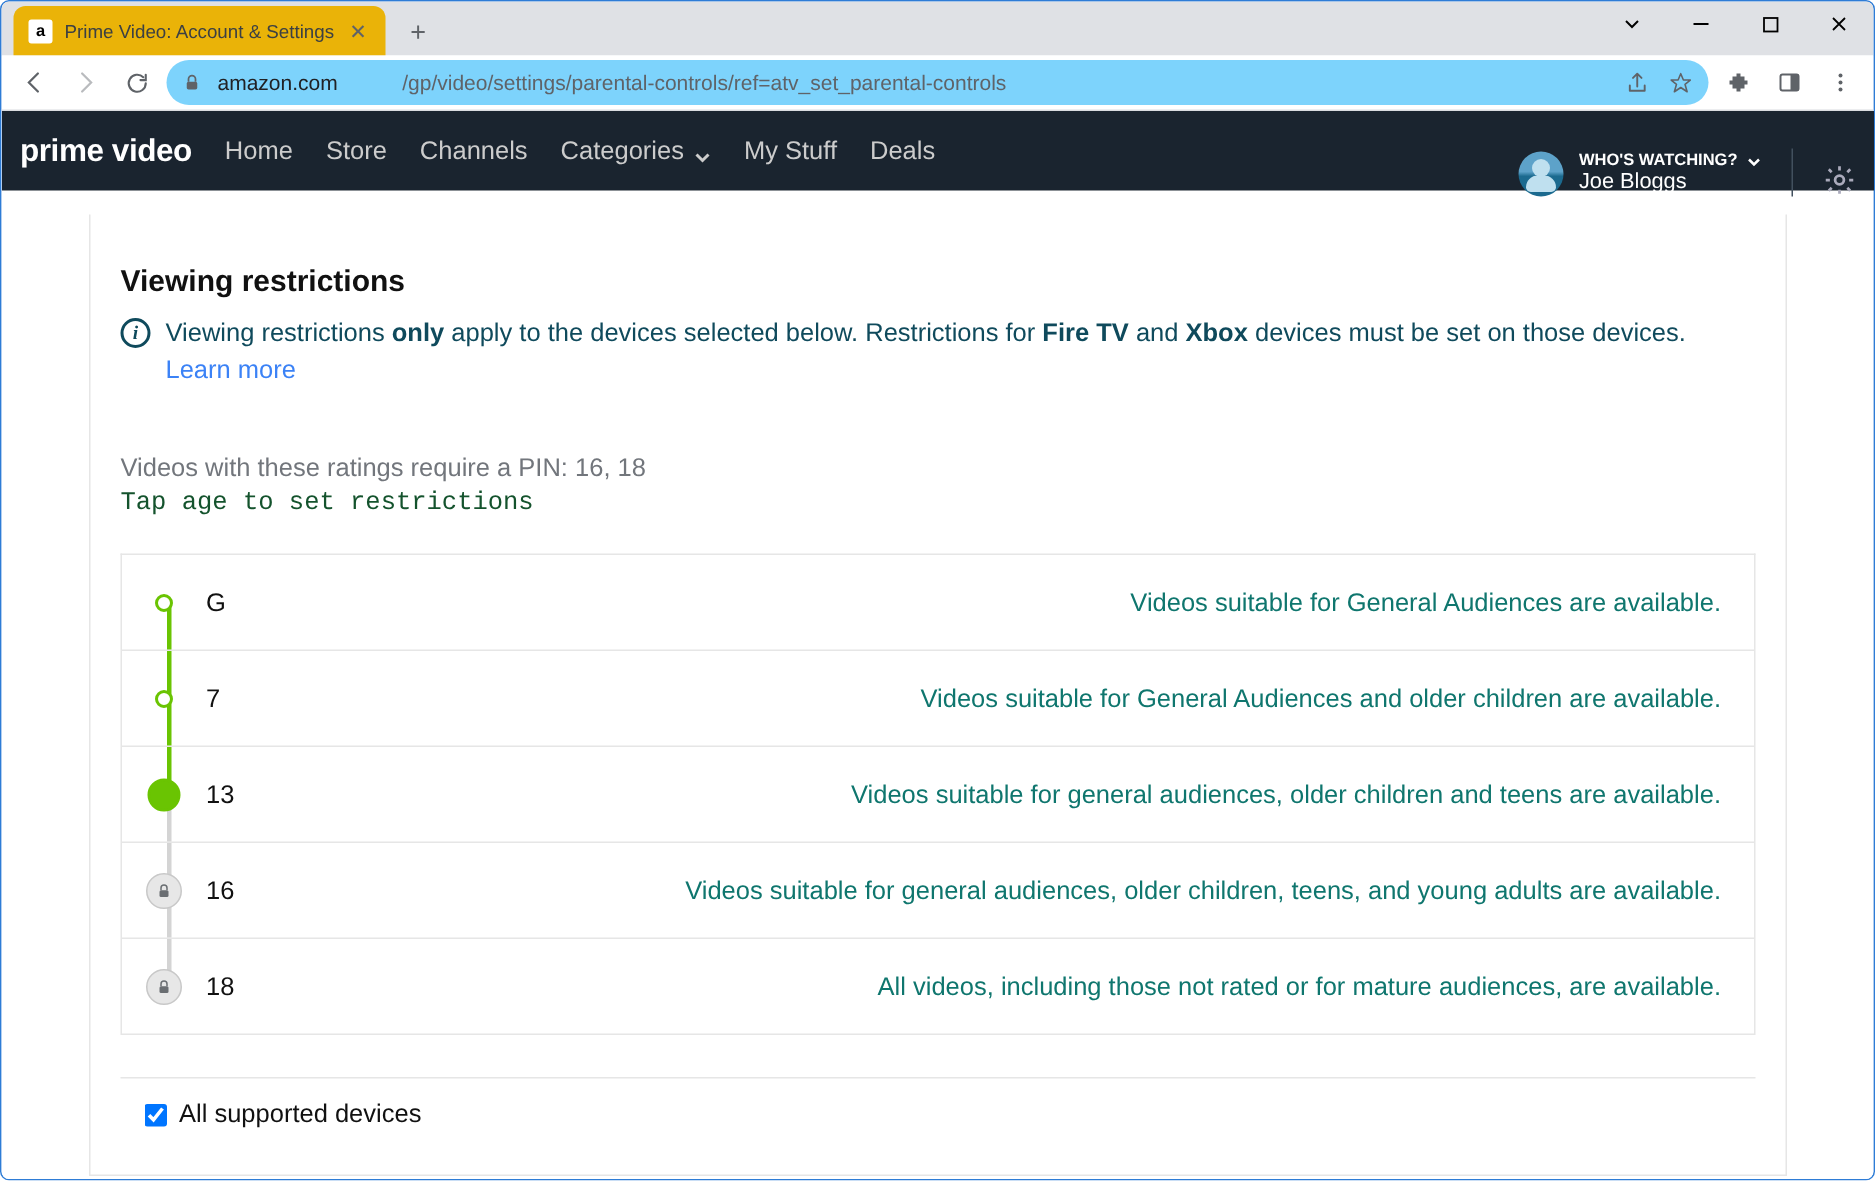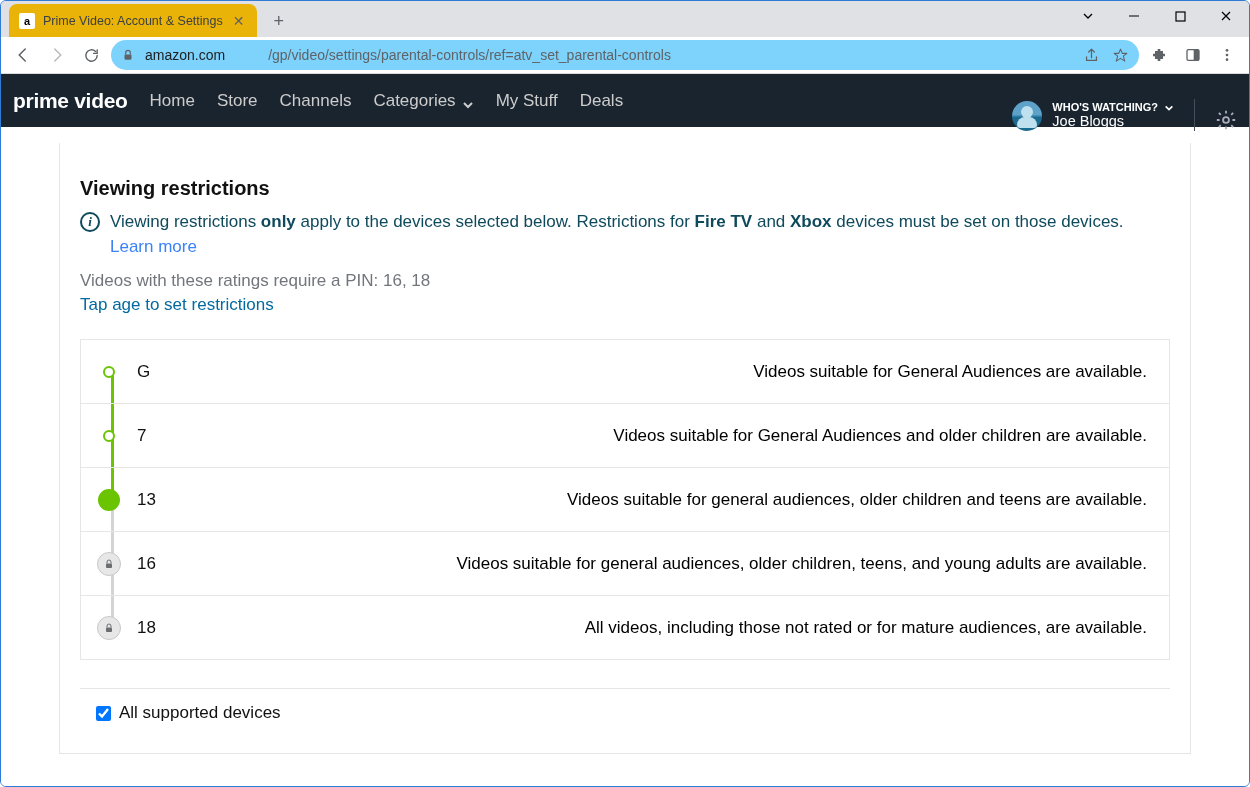--- a/index.html
+++ b/index.html
@@ -42,34 +42,34 @@
 .gear { color:#aab; cursor:pointer;}
 
 .page { padding: 0 0 40px 0;}
 .card { margin: 16px 58px 0 58px; border:1px solid #e6e6e6; border-top:none; background:#fff; padding: 34px 0 30px 0;}
 .inner { padding: 0 20px; }
 h2.sect { font-size:20px; font-weight:bold; color:#111; margin-bottom:10px;}
 .info-row { display:flex; gap:10px; align-items:flex-start; font-size:17px; color:#0f4a5c; line-height:1.45;}
 .info-ico { flex:none; width:20px; height:20px; border:2px solid #0f4a5c; border-radius:50%; display:flex; align-items:center; justify-content:center; font-family: Georgia, serif; font-style:italic; font-weight:bold; font-size:13px; color:#0f4a5c; margin-top:2px;}
 .info-row b { font-weight:bold; }
 .learn { color:#3b82f6; cursor:pointer;}
-.hint1 { margin-top:12px; font-size:17px; color:#72767c;}
-.hint2 { margin-top:4px; font-size:17px; color:#0369a1;}
+.hint1 { margin-top:43px; font-size:17px; color:#72767c;}
+.hint2 { margin-top:4px; font-size:17px; color:#14532d;font-family:Liberation Mono, monospace;}
 
 .ladder { margin:24px 0 0 0; border:1px solid #e6e6e6; border-bottom:none;}
 .rung { display:flex; align-items:center; height:64px; border-bottom:1px solid #e6e6e6; padding:0 22px; position:relative; cursor:pointer;}
 .track { position:absolute; left:30px; top:0; bottom:0; width:3px; background:#d4d4d4;}
 .rung.green .track { background:#6ac402;}
 .rung.half-top .track { top:50%; }
 .rung.half-bot .track { bottom:50%; }
 .dot { position:relative; z-index:1; width:12px; height:12px; border-radius:50%; border:2px solid #6ac402; background:#fff; flex:none;}
 .dot.fill { width:22px; height:22px; background:#6ac402; margin-left:-5px; margin-right:-5px;}
 .dot.lock { width:24px; height:24px; border:1px solid #c8c8c8; background:#e7e7e7; display:flex; align-items:center; justify-content:center; margin-left:-6px; margin-right:-6px;}
 .age { margin-left:22px; font-size:17px; color:#111;}
-.desc { margin-left:auto; font-size:17px; color:#000000; text-align:right;}
+.desc { margin-left:auto; font-size:17px; color:#0f766e; text-align:right;}
 
 hr.divider { border:none; border-top:1px solid #e6e6e6; margin:28px 0 0 0;}
 h3.apply { font-size:17px; font-weight:bold; margin-top:26px;}
 .cb-row { display:flex; align-items:center; gap:8px; font-size:17px; margin-top:14px;padding-left:16px;}
 .cb-row input { width:15px; height:15px; accent-color:#0075ff;}
 
 
 .scroll::-webkit-scrollbar { width:16px; }
 .scroll::-webkit-scrollbar-track { background:#f1f1f1;}
 .scroll::-webkit-scrollbar-thumb { background:#c2c2c2; border-radius:8px; border:3px solid #f1f1f1;}

